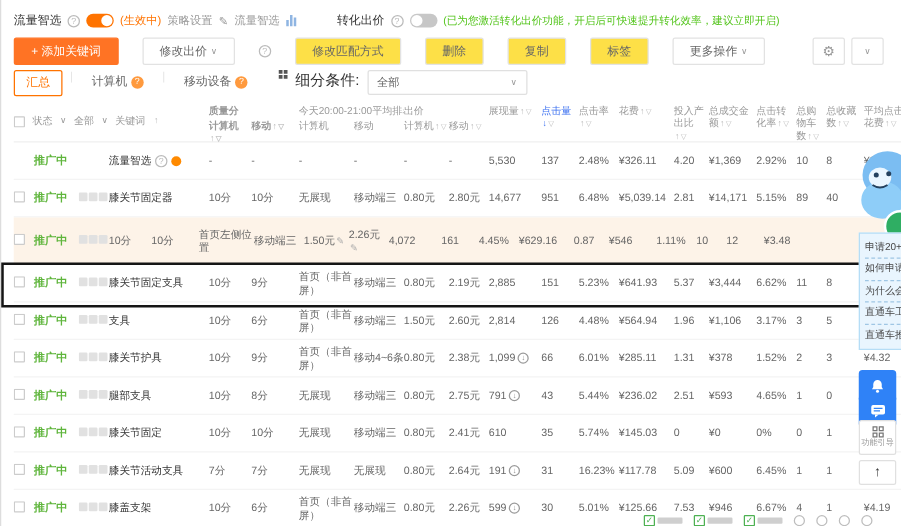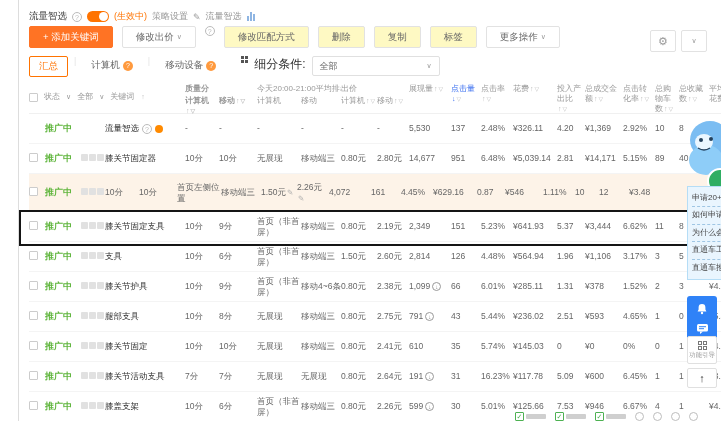--- a/index.html
+++ b/index.html
@@ -1,18 +1,18 @@
 <!DOCTYPE html>
 <html><head>
 <meta charset="utf-8">
 <style>
 *{margin:0;padding:0;box-sizing:border-box}
 html,body{width:721px;height:421px;overflow:hidden}
 body{font-family:"Liberation Sans",sans-serif;background:#fff;color:#666;font-size:9px;position:relative}
-.page{position:absolute;inset:0;margin-left:18px;border-left:1px solid #ddd;padding-left:10px;background:#fff}
+.page{position:absolute;inset:0;margin-left:0;border-left:1px solid #ddd;padding-left:10px;background:#fff}
 
 
 .topbar{height:26px;padding-top:7px;display:flex;align-items:center;gap:5px;white-space:nowrap}
 .lbl-dark{color:#333;font-size:9.5px}
 .help{display:inline-block;width:10px;height:10px;border:1px solid #bbb;border-radius:50%;color:#bbb;font-size:7px;line-height:9px;text-align:center}
 .toggle{width:22px;height:11px;border-radius:6px;position:relative;display:inline-block}
 .toggle.on{background:#ff7300}
 .toggle.off{background:#c7c7c7}
 .toggle .knob{width:9px;height:9px;border-radius:50%;background:#fff;position:absolute;top:1px}
 .toggle.on .knob{right:1px}
@@ -20,22 +20,22 @@
 .orange-txt{color:#ff7300}
 .gray-link{color:#999}
 .pencil{color:#999;font-size:9px}
 .bars-icon{display:inline-flex;align-items:flex-end;gap:1px;height:9px}
 .bars-icon i{display:inline-block;width:2px;background:#8fb5e2}
 .bars-icon i:nth-child(1){height:5px}.bars-icon i:nth-child(2){height:9px}.bars-icon i:nth-child(3){height:7px}
 .green-note{color:#52c41a;font-size:8.5px}
 .topbar .right{margin-left:28px;display:flex;align-items:center;gap:5px}
 
 
-.toolbar{height:30px;display:flex;align-items:flex-start;gap:9px;position:relative}
-.btn{height:22px;padding:0 13px;border:1px solid #e2e2e2;background:#fef9c3;color:#666;font-size:9.5px;border-radius:2px;display:inline-flex;align-items:center;gap:3px;cursor:pointer}
+.toolbar{height:30px;display:flex;align-items:center;gap:19px;position:relative}
+.btn{height:22px;padding:0 13px;border:1px solid #e2e2e2;background:#fde047;color:#666;font-size:9.5px;border-radius:2px;display:inline-flex;align-items:center;gap:3px;cursor:pointer}
 .btn.primary{background:#ff7324;border-color:#ff7324;color:#fff}
 .btn.white{background:#fff}
 .caret{font-size:7px;color:#999}
 .top-controls{position:absolute;right:14px;top:4px;display:flex;gap:5px}
 .sq-btn{width:26px;height:22px;border:1px solid #e2e2e2;background:#fff;border-radius:2px;display:flex;align-items:center;justify-content:center;color:#999;font-size:11px;cursor:pointer}
 
 
 .tabsrow{height:26px;display:flex;align-items:flex-start;gap:6px}
 .tab{padding:3px 9px;color:#666;font-size:9.5px;display:inline-flex;align-items:center;gap:3px;cursor:pointer}
 .tab.active{border:1px solid #ff7300;color:#ff7300;border-radius:2px}
@@ -109,20 +109,28 @@
       </span>
     <span class="orange-txt">(生效中)</span>
     <span class="gray-link">策略设置</span>
     <span class="pencil">✎</span>
     <span class="gray-link">流量智选</span>
     <span class="bars-icon">
         <i></i>
         <i></i>
         <i></i>
       </span>
+    <span class="right">
+      <span class="lbl-dark">转化出价</span>
+      <span class="help">?</span>
+      <span class="toggle off">
+          <span class="knob"></span>
+        </span>
+      <span class="green-note">(已为您激活转化出价功能，开启后可快速提升转化效率，建议立即开启)</span>
+    </span>
   </div>
 
   <div class="toolbar">
     <span class="btn primary">+ 添加关键词</span>
     <span class="btn white">
         <span>修改出价</span>
         <span class="caret">∨</span>
       </span>
     <span class="help">?</span>
     <span class="btn">修改匹配方式</span>
@@ -286,21 +294,21 @@
         <div class="cell c-check"><span class="chk"></span></div>
         <div class="cell c-status"><span class="status">推广中</span></div>
         <div class="cell c-icons"><span class="mini-sq"></span><span class="mini-sq"></span><span class="mini-sq"></span></div>
         <div class="cell c-kw"><span class="kw">膝关节固定支具</span></div>
         <div class="cell c-qspc">10分</div>
         <div class="cell c-qsmb">9分</div>
         <div class="cell c-rkpc">首页（非首屏）</div>
         <div class="cell c-rkmb">移动端三</div>
         <div class="cell c-bdpc">0.80元</div>
         <div class="cell c-bdmb">2.19元</div>
-        <div class="cell c-impr">2,349</div>
+        <div class="cell c-impr">2,885</div>
         <div class="cell c-clk">151</div>
         <div class="cell c-ctr">5.23%</div>
         <div class="cell c-spend">¥641.93</div>
         <div class="cell c-roi">5.37</div>
         <div class="cell c-gmv">¥3,444</div>
         <div class="cell c-cvr">6.62%</div>
         <div class="cell c-cart">11</div>
         <div class="cell c-fav">8</div>
         <div class="cell c-ppc">¥4.25</div>
       </div>

